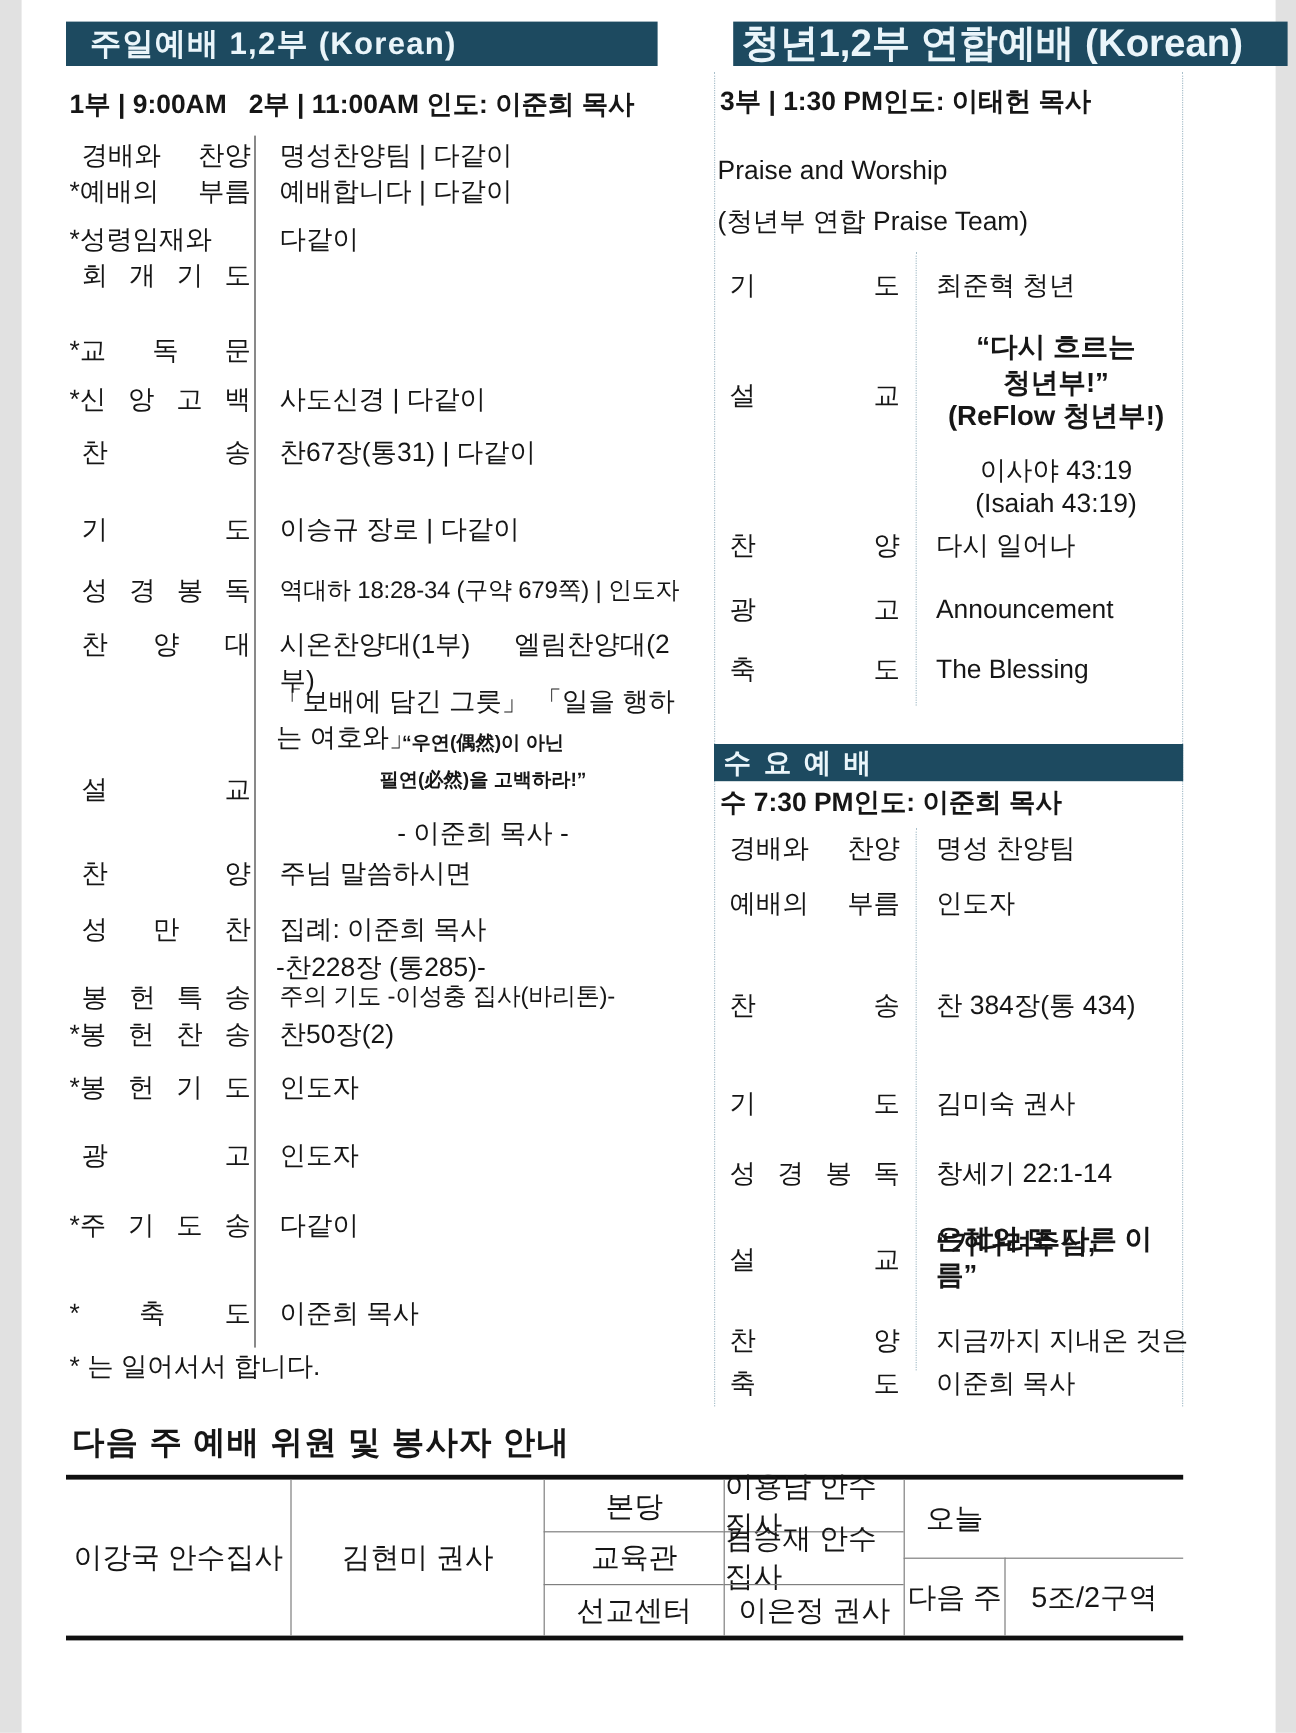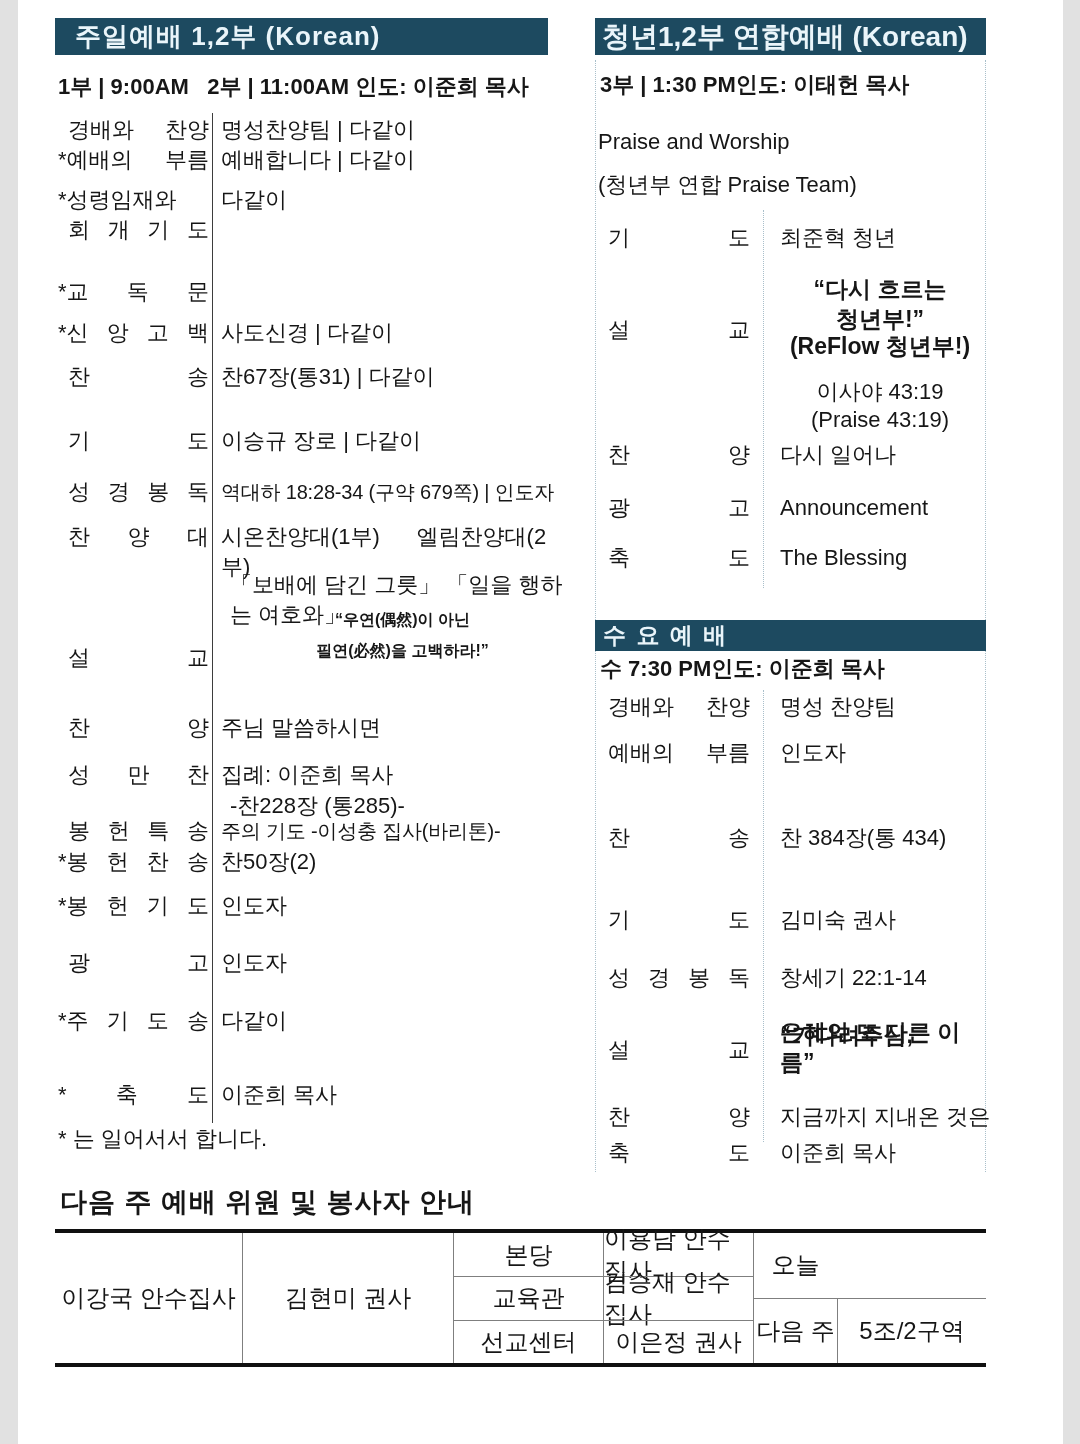--- a/index.html
+++ b/index.html
@@ -23,21 +23,21 @@
   .row{position:absolute;left:0;right:0;display:flex;line-height:30px;font-size:22px;white-space:nowrap}
   .bold{font-weight:bold}
   .pre{white-space:pre-wrap}
   .tight{font-size:20px;letter-spacing:-0.2px}
   .small{font-size:17px;line-height:26px}
 
   
   .lab{margin-left:3px;width:151px;flex:0 0 151px;text-align:justify;text-align-last:justify}
   .lab.ind{margin-left:13px;width:141px;flex:0 0 141px}
   .lab .l2{padding-left:10px;text-align:justify;text-align-last:justify}
-  .val{margin-left:12px}
+  .val{margin-left:24px}
   .cont{position:absolute;left:175px;line-height:30px;font-size:22px;white-space:pre-wrap}
   .cline{position:absolute;left:175px;width:345px;text-align:center;line-height:30px;font-size:16px}
   .vline{position:absolute;left:157px;top:95px;width:1px;height:1010px;background:#3d3d3d}
 
   
   .lab-r{margin-left:13px;width:142px;flex:0 0 142px;text-align:justify;text-align-last:justify}
   .val-r{margin-left:30px}
   .cline-r{position:absolute;left:185px;width:200px;text-align:center;line-height:29px;font-size:23px}
   .dot{position:absolute;width:0;border-left:1px dotted #a9bfca}
 
@@ -109,20 +109,21 @@
     <div class="lab ind">찬 양 대</div>
     <div class="val pre">시온찬양대(1부)      엘림찬양대(2부)</div>
   </div>
   <div class="cont small" style="top:552px">「보배에 담긴 그릇」 「일을 행하는 여호와」</div>
 
   <div class="row" style="top:625px">
     <div class="lab ind">설 교</div>
   </div>
   <div class="cline bold" style="top:587px">“우연(偶然)이 아닌</div>
   <div class="cline bold" style="top:618px">필연(必然)을 고백하라!”</div>
+  <div class="cline" style="top:662px;font-size:22px">- 이준희 목사 -</div>
 
   <div class="row" style="top:695px">
     <div class="lab ind">찬 양</div>
     <div class="val">주님 말씀하시면</div>
   </div>
   <div class="row" style="top:742px">
     <div class="lab ind">성 만 찬</div>
     <div class="val">집례: 이준희 목사</div>
   </div>
   <div class="cont" style="top:773px">-찬228장 (통285)-</div>
@@ -147,21 +148,21 @@
     <div class="val">다같이</div>
   </div>
   <div class="row" style="top:1062px">
     <div class="lab">* 축 도</div>
     <div class="val">이준희 목사</div>
   </div>
   <div class="row" style="top:1106px;left:3px">* 는 일어서서 합니다.</div>
 </div>
 
 <div class="col col-right">
-  <div class="banner" style="left:0;top:0;width:391px;height:37px;padding-left:7px;font-size:28px;letter-spacing:0">청년1,2부 연합예배 (Korean)</div>
+  <div class="banner" style="left:16px;top:0;width:462px;height:37px;padding-left:7px;font-size:32px;letter-spacing:0">청년1,2부 연합예배 (Korean)</div>
 
   <div class="dot" style="left:0;top:42px;height:1112px"></div>
   <div class="dot" style="left:390px;top:42px;height:1112px"></div>
   <div class="dot" style="left:168px;top:192px;height:378px"></div>
   <div class="dot" style="left:168px;top:672px;height:452px"></div>
 
   <div class="row bold timeflex" style="top:52px">
     <span>3부 | 1:30 PM</span>
     <span>인도: 이태헌 목사</span>
   </div>
@@ -174,21 +175,21 @@
     <div class="val-r">최준혁 청년</div>
   </div>
 
   <div class="row" style="top:297px">
     <div class="lab-r">설 교</div>
   </div>
   <div class="cline-r bold" style="top:257px">“다시 흐르는</div>
   <div class="cline-r bold" style="top:287px">청년부!”</div>
   <div class="cline-r bold" style="top:314px">(ReFlow 청년부!)</div>
   <div class="cline-r" style="top:359px;font-size:22px">이사야 43:19</div>
-  <div class="cline-r" style="top:387px;font-size:22px">(Praise 43:19)</div>
+  <div class="cline-r" style="top:387px;font-size:22px">(Isaiah 43:19)</div>
 
   <div class="row" style="top:422px">
     <div class="lab-r">찬 양</div>
     <div class="val-r">다시 일어나</div>
   </div>
   <div class="row" style="top:475px">
     <div class="lab-r">광 고</div>
     <div class="val-r">Announcement</div>
   </div>
   <div class="row" style="top:525px">

